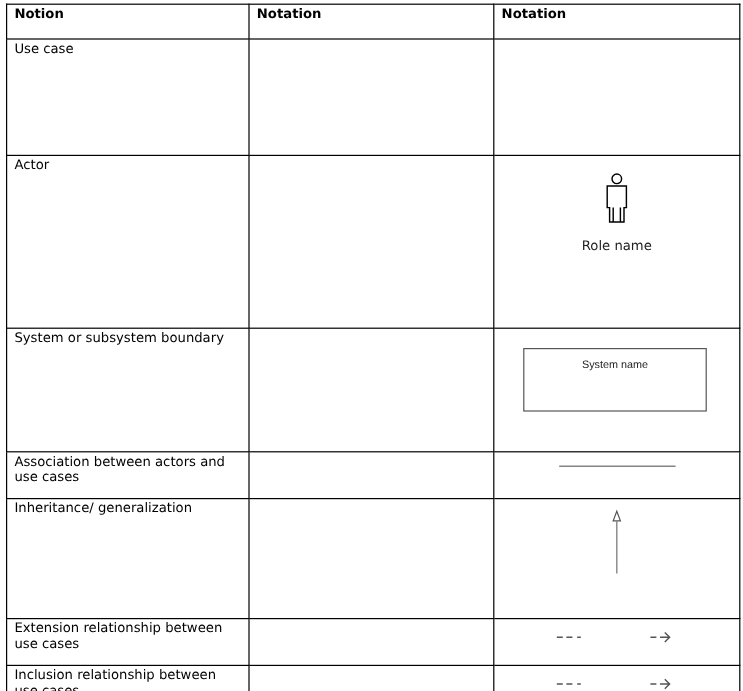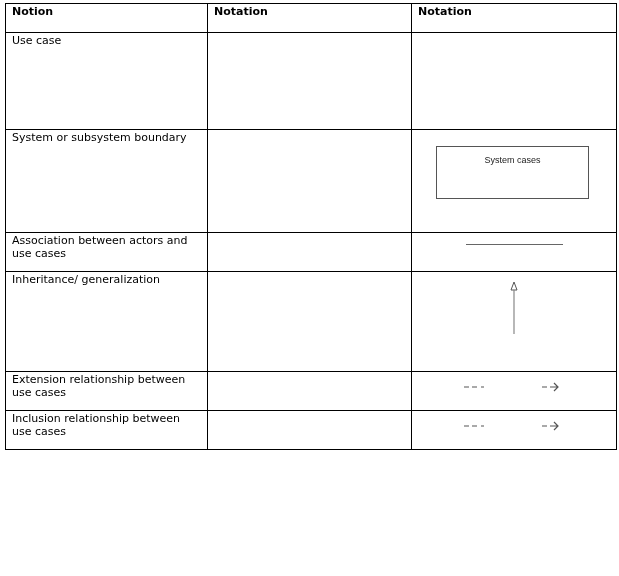--- a/index.html
+++ b/index.html
@@ -24,27 +24,40 @@
       <tr>
     <th>Notion</th>
     <th>Notation</th>
     <th class="c">Notation</th>
   </tr>
   <tr style="height:97px">
     <td>Use case</td>
     <td></td>
     <td class="n"></td>
   </tr>
+  <tr style="height:143px">
+    <td>Actor</td>
+    <td></td>
+    <td class="n">
+      <div class="nc" style="height:143px">
+        <svg style="position:absolute;left:91px;top:14px" width="22" height="44" viewBox="0 0 22 44">
+          <circle cx="11" cy="5" r="4" fill="none" stroke="#000" stroke-width="1.2"></circle>
+          <path d="M3 11 H19 V29 H17 V41 H5 V29 H3 Z M8 29 V41 M14 29 V41" fill="none" stroke="#000" stroke-width="1.2"></path>
+        </svg>
+        <div style="position:absolute;left:0;right:0;top:68px;text-align:center;font-size:11px;color:#222;">Role name</div>
+      </div>
+    </td>
+  </tr>
   <tr style="height:102px">
     <td>System or subsystem boundary</td>
     <td></td>
     <td class="n">
       <div class="nc" style="height:102px">
         <div style="position:absolute;left:24px;top:16px;width:151px;height:51px;border:1px solid #555;">
-          <div style="text-align:center;font-size:9px;margin-top:7px;color:#222;font-family:'Liberation Sans',sans-serif;">System cases</div>
+          <div style="text-align:center;font-size:9px;margin-top:7px;color:#222;font-family:'Liberation Sans',sans-serif;">System name</div>
         </div>
       </div>
     </td>
   </tr>
   <tr style="height:35px">
     <td>Association between actors and use cases</td>
     <td></td>
     <td class="n">
       <div class="nc" style="height:35px">
         <div style="position:absolute;left:54px;top:11px;width:97px;height:0;border-top:1.5px solid #666;"></div>

